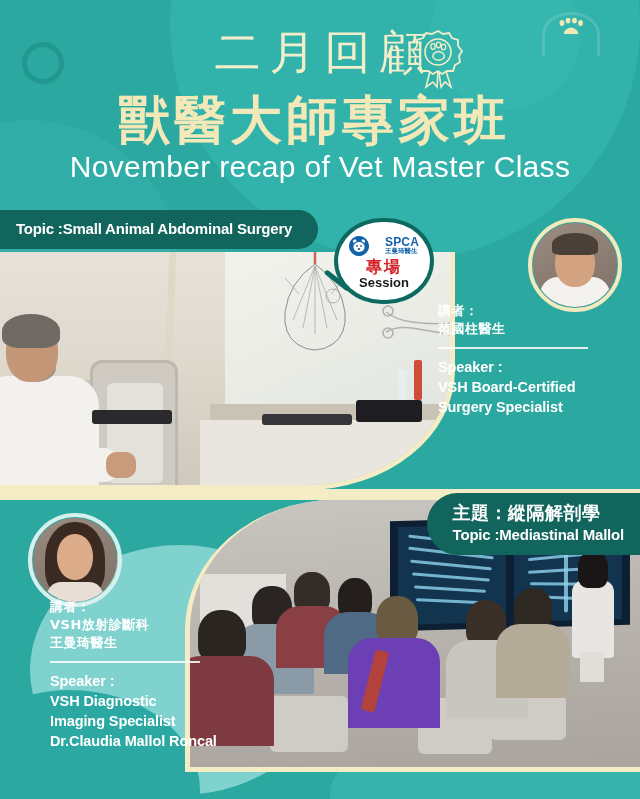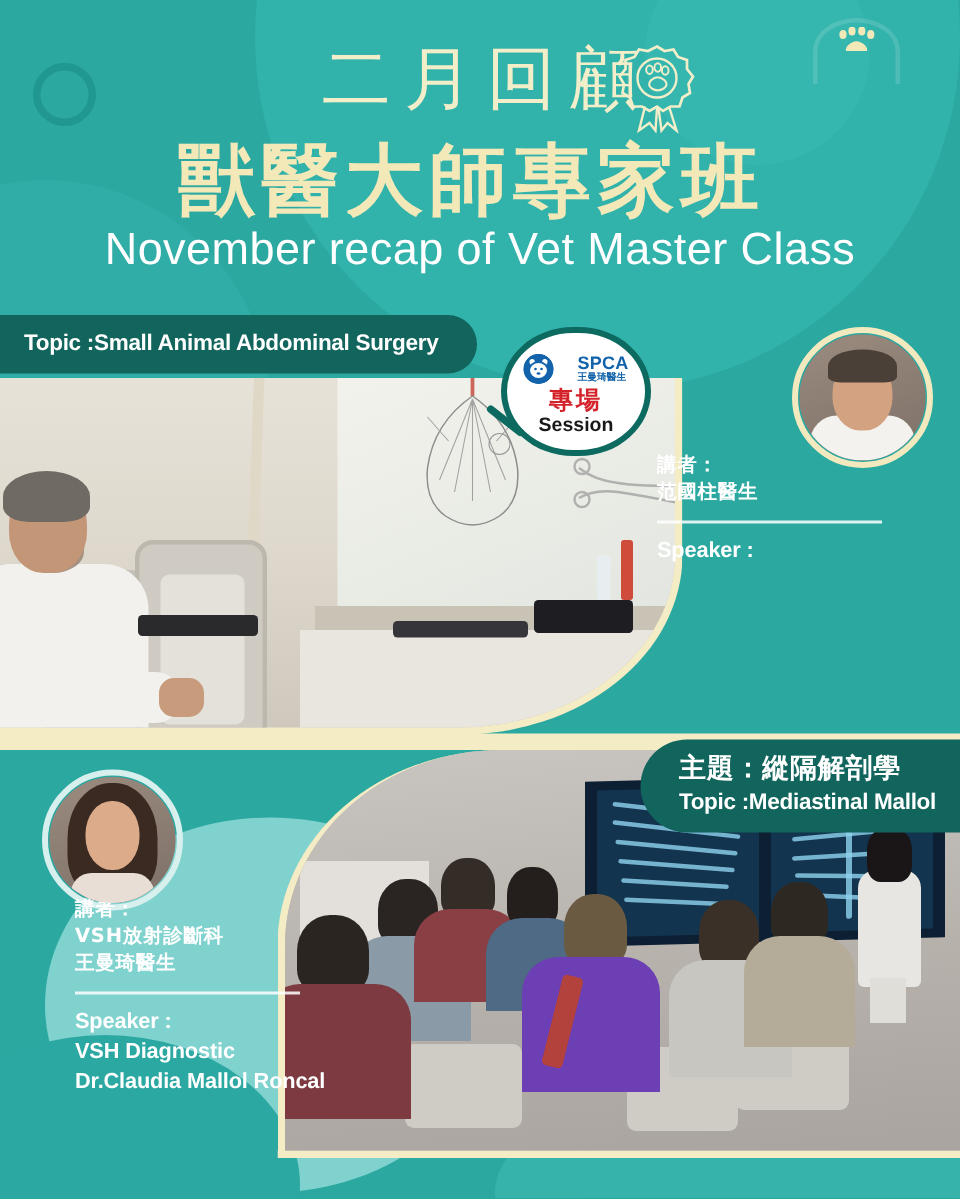--- a/index.html
+++ b/index.html
@@ -271,20 +271,22 @@
       <div class="f-head"></div>
       <div class="f-hair-m"></div>
     </div>
   </div>
 
   <div class="speaker" id="sp1">
     <div class="sp-cn">講者：</div>
     <div class="sp-cn">范國柱醫生</div>
     <div class="sp-rule"></div>
     <div class="sp-en">Speaker :</div>
+    <div class="sp-en">VSH Board-Certified</div>
+    <div class="sp-en">Surgery Specialist</div>
   </div>
 
   <div class="cream-band"></div>
 
   <div class="sec2-photo">
     <div class="room"></div>
     <div class="shelf"></div>
     <div class="shelf2"></div>
     <div class="proj">
       <div class="xray xr1">
@@ -346,17 +348,18 @@
     </div>
   </div>
 
   <div class="speaker" id="sp2">
     <div class="sp-cn">講者：</div>
     <div class="sp-cn">VSH放射診斷科</div>
     <div class="sp-cn">王曼琦醫生</div>
     <div class="sp-rule"></div>
     <div class="sp-en">Speaker :</div>
     <div class="sp-en">VSH Diagnostic</div>
+    <div class="sp-en">Imaging Specialist</div>
     <div class="sp-en">Dr.Claudia Mallol Roncal</div>
   </div>
 
   <div class="footer-space"></div>
 </div>
 
 </body></html>

